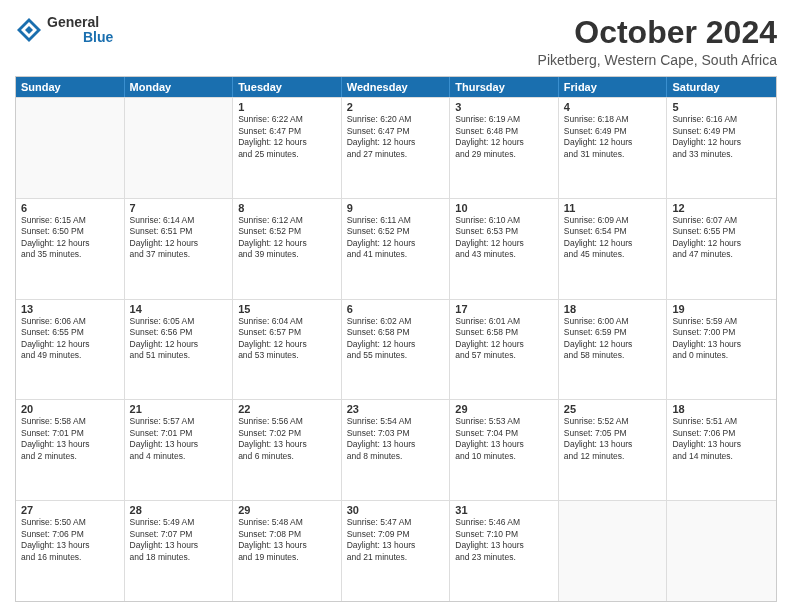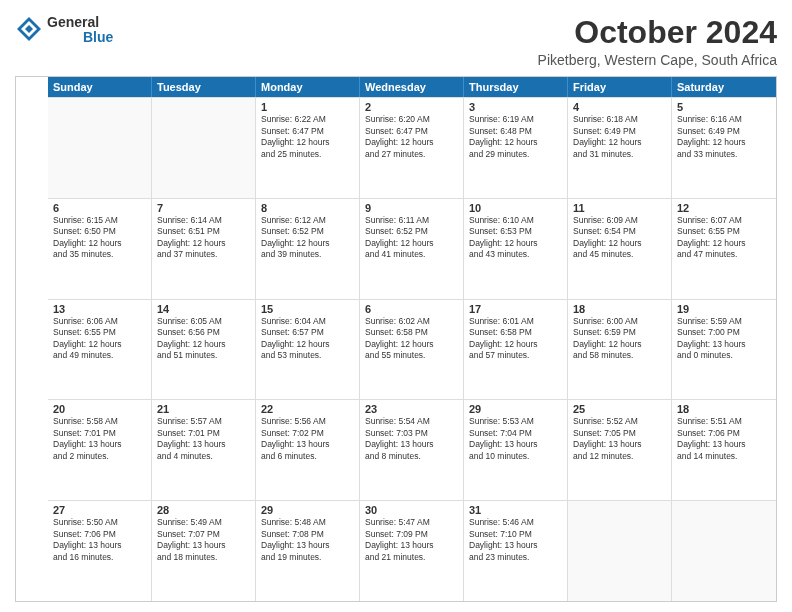--- a/index.html
+++ b/index.html
@@ -18,20 +18,21 @@
       flex-direction: column;
     }
     .header {
       display: flex;
       justify-content: space-between;
       align-items: flex-start;
       margin-bottom: 8px;
     }
     .logo {
       display: flex;
+      align-items: center;
       gap: 4px;
     }
     .logo-text {
       display: flex;
       flex-direction: column;
       line-height: 1.1;
     }
     .logo-general {
       font-size: 14px;
       font-weight: bold;
@@ -59,21 +60,20 @@
     .location {
       font-size: 14px;
       color: #555;
       margin-top: 2px;
     }
     .calendar {
       flex: 1;
       display: flex;
       flex-direction: column;
       border: 1px solid #ccc;
-      padding-left: 32px;
     }
     .cal-header {
       display: grid;
       grid-template-columns: repeat(7, 1fr);
       background: #1a6faf;
     }
     .cal-header-cell {
       color: #fff;
       font-size: 11px;
       font-weight: bold;
@@ -134,22 +134,22 @@
     </div>
     <div class="title-block">
       <div class="month-title">October 2024</div>
       <div class="location">Piketberg, Western Cape, South Africa</div>
     </div>
   </div>
 
   <div class="calendar">
     <div class="cal-header">
     <div class="cal-header-cell">Sunday</div>
+        <div class="cal-header-cell">Monday</div>
         <div class="cal-header-cell">Tuesday</div>
-        <div class="cal-header-cell">Monday</div>
         <div class="cal-header-cell">Wednesday</div>
         <div class="cal-header-cell">Thursday</div>
         <div class="cal-header-cell">Friday</div>
         <div class="cal-header-cell">Saturday</div>
       </div>
     <div class="cal-body">
     <div class="cal-row">
           <div class="cal-cell empty"></div>
           <div class="cal-cell empty"></div>
           <div class="cal-cell">

